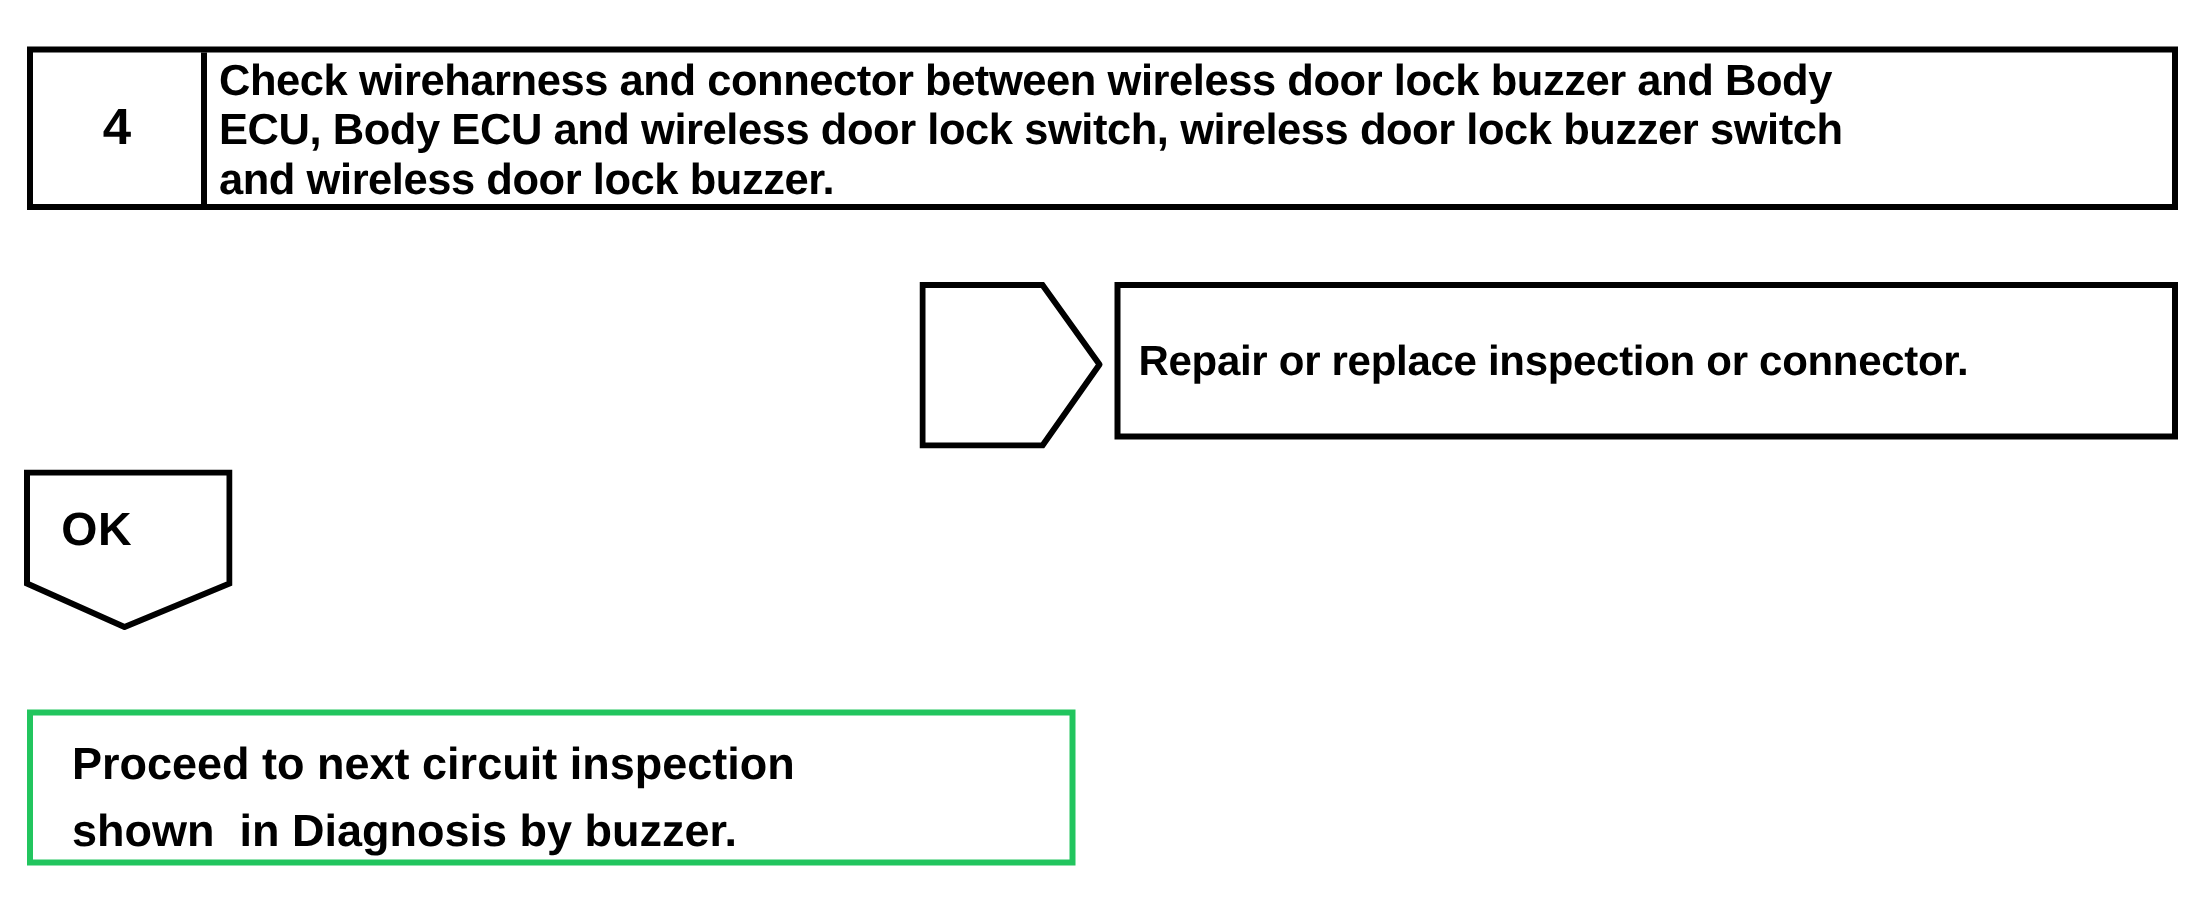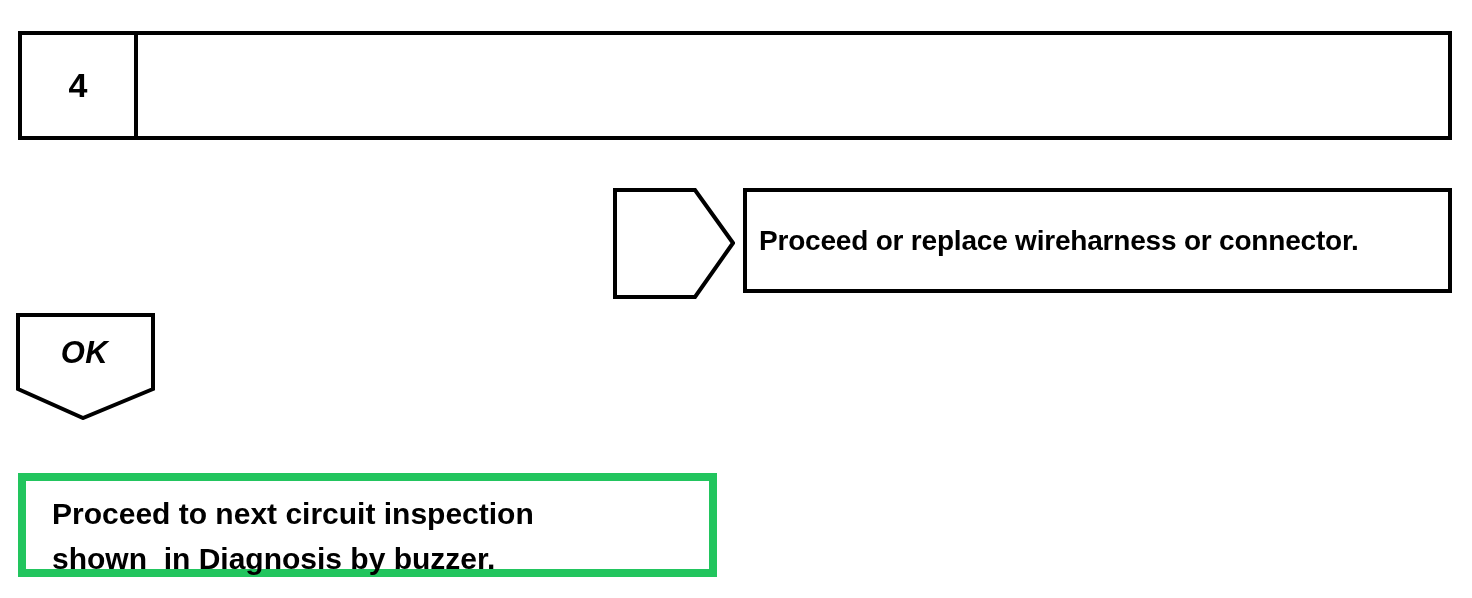--- a/index.html
+++ b/index.html
@@ -83,65 +83,69 @@
   }
 
   
   .ok-shape {
     position: absolute;
     left: 16px;
     top: 313px;
   }
   .ok-label {
     position: absolute;
-    left: 20px;
+    left: 0;
     top: 313px;
     width: 129px;
     height: 80px;
     display: flex;
     align-items: center;
     justify-content: center;
     font-size: 31px;
     letter-spacing: 0.5px;
-    font-style: italic;
   }
 
   
   .proceed-box {
     position: absolute;
     left: 18px;
     top: 473px;
     width: 699px;
     height: 104px;
-    border: 8px solid #22c55e;
+    border: 4px solid #22c55e;
     box-sizing: border-box;
     padding: 10px 0 0 26px;
     font-size: 30px;
     line-height: 45px;
     background: #fff;
   }
   .proceed-line { white-space: pre; }
 </style>
 </head>
 <body>
 
 <div class="canvas">
 
   <div class="step-box">
     <div class="step-number-cell">
       <span>4</span>
     </div>
+    <div class="step-text-cell">
+      <div class="step-line">Check wireharness and connector between wireless door lock buzzer and Body</div>
+      <div class="step-line">ECU, Body ECU and wireless door lock switch, wireless door lock buzzer switch</div>
+      <div class="step-line">and wireless door lock buzzer.</div>
+    </div>
   </div>
 
   <svg class="ng-shape" width="122" height="111" viewBox="0 0 122 111">
     <polygon points="2,2 82,2 120,55 82,109 2,109" fill="#ffffff" stroke="#000000" stroke-width="4" stroke-linejoin="miter"></polygon>
   </svg>
 
   <div class="repair-box">
-    <span>Proceed or replace wireharness or connector.</span>
+    <span>Repair or replace inspection or connector.</span>
   </div>
 
   <svg class="ok-shape" width="139" height="107" viewBox="0 0 139 107">
     <polygon points="2,2 137,2 137,76 67,105 2,76" fill="#ffffff" stroke="#000000" stroke-width="4" stroke-linejoin="miter"></polygon>
   </svg>
   <div class="ok-label">OK</div>
 
   <div class="proceed-box">
     <div class="proceed-line">Proceed to next circuit inspection</div>
     <div class="proceed-line">shown  in Diagnosis by buzzer.</div>

